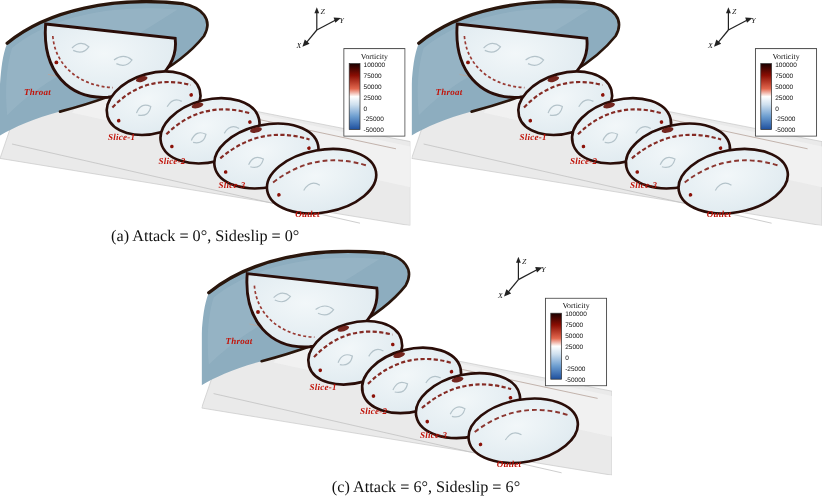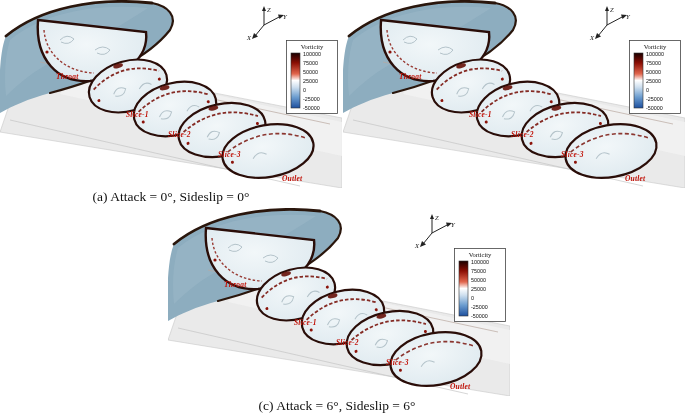--- a/index.html
+++ b/index.html
@@ -5,21 +5,21 @@
   * { margin:0; padding:0; box-sizing:border-box; }
   html,body { background:#ffffff; }
   body { width:685px; height:418px; font-family:"Liberation Serif", serif; }
   .fig { position:relative; width:685px; height:418px; background:#fff; overflow:hidden; }
   .panel { position:absolute; width:342px; height:188px; }
   .scene-svg { position:absolute; left:0; top:0; width:342px; height:188px; }
   .slice-label {
     position:absolute;
     font-style:italic; font-weight:bold; font-size:7.5px;
     font-family:"Liberation Serif", serif;
-    color:#c11309; letter-spacing:0.2px; white-space:nowrap;margin-left:36px;
+    color:#c11309; letter-spacing:0.2px; white-space:nowrap;
   }
   .caption {
     position:absolute; text-align:center;
     font-size:13.5px; color:#111;
     font-family:"Liberation Serif", serif; white-space:nowrap;
   }
   .triad { position:absolute; left:246px; top:3px; }
   .colorbar { position:absolute; left:286px; top:40px; }
   .defs-holder { position:absolute; width:0; height:0; }
 </style>
@@ -197,15 +197,15 @@
       <rect x="5" y="13" width="9" height="55" fill="url(#vortGrad)" stroke="#333" stroke-width="0.6"></rect>
       <text x="17" y="15.5" font-size="5.4" font-family="Liberation Sans, sans-serif" fill="#111">100000</text>
       <text x="17" y="24.7" font-size="5.4" font-family="Liberation Sans, sans-serif" fill="#111">75000</text>
       <text x="17" y="33.8" font-size="5.4" font-family="Liberation Sans, sans-serif" fill="#111">50000</text>
       <text x="17" y="43" font-size="5.4" font-family="Liberation Sans, sans-serif" fill="#111">25000</text>
       <text x="17" y="52.1" font-size="5.4" font-family="Liberation Sans, sans-serif" fill="#111">0</text>
       <text x="17" y="61.2" font-size="5.4" font-family="Liberation Sans, sans-serif" fill="#111">-25000</text>
       <text x="17" y="70.3" font-size="5.4" font-family="Liberation Sans, sans-serif" fill="#111">-50000</text>
     </svg>
   </section>
-  <div class="caption" style="left:166px; top:398px; width:342px">(c) Attack = 6°, Sideslip = 6°</div>
+  <div class="caption" style="left:184px; top:398px; width:342px">(c) Attack = 6°, Sideslip = 6°</div>
 
 </div>
 
 </body></html>

